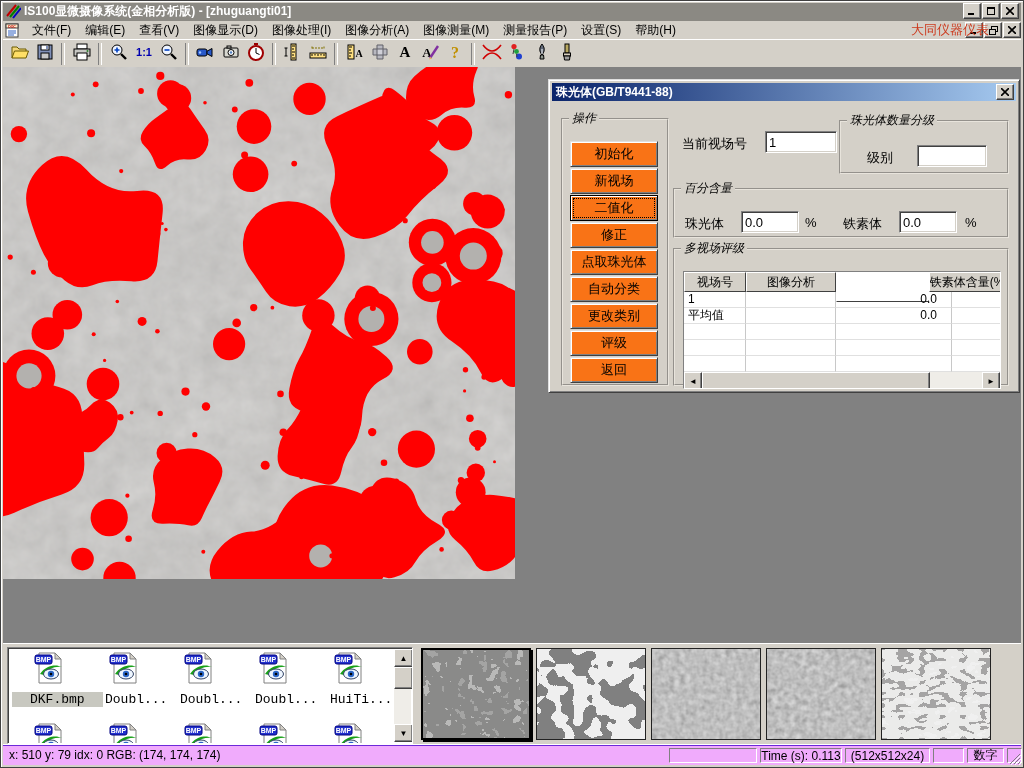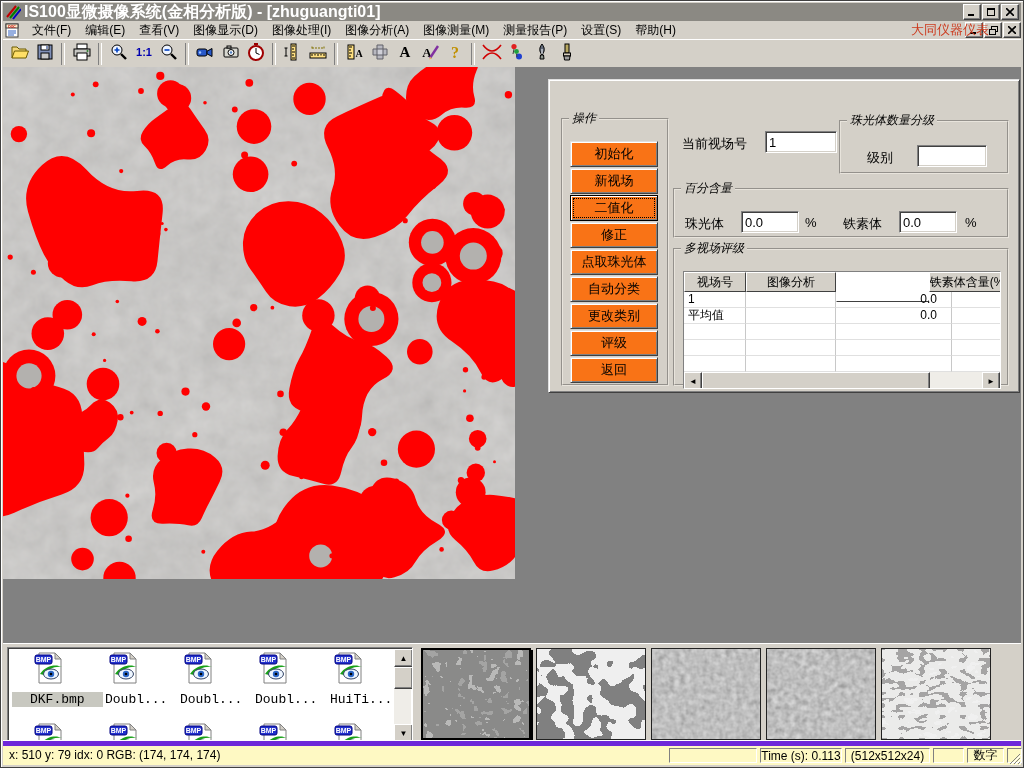--- a/index.html
+++ b/index.html
@@ -1,20 +1,20 @@
 <!DOCTYPE html>
 <html><head>
 <meta charset="utf-8">
 <style>
   html,body{margin:0;padding:0;width:1024px;height:768px;overflow:hidden;
     font-family:"Liberation Sans","DejaVu Sans",sans-serif;-webkit-font-smoothing:none;}
   .window{position:absolute;inset:0;background:#d4d0c8;border:1px solid #404040;box-shadow:inset 1px 1px 0 #fff;}
   
   .titlebar{position:absolute;left:2px;top:2px;right:2px;height:18px;background:#8b8983;
-    display:flex;align-items:center;padding:0 2px;color:#fff;font-weight:bold;font-size:16px;white-space:nowrap;}
+    display:flex;align-items:flex-start;padding:0 2px;color:#fff;font-weight:bold;font-size:12px;white-space:nowrap;}
   .titlebar .app-icon{width:16px;height:16px;margin-right:3px;flex:0 0 auto;}
   .win-btn{width:16px;height:14px;background:#d4d0c8;border:1px solid;border-color:#fff #404040 #404040 #fff;
     box-shadow:inset -1px -1px 0 #808080;display:flex;align-items:center;justify-content:center;margin-left:1px;flex:0 0 auto;}
   .win-btn svg{display:block}
   .titlebar .spacer{flex:1}
   .watermark{position:absolute;right:34px;top:6px;color:#cc3a1e;font-size:13px;font-weight:normal;z-index:50;pointer-events:none;margin-top:14px;}
   
   .menubar{position:absolute;left:2px;top:20px;right:2px;height:18px;background:#d4d0c8;display:flex;align-items:center;font-size:12px;color:#000;}
   .doc-icon{width:16px;height:15px;margin:0 4px 0 2px;flex:0 0 auto;}
   .menu-item{padding:1px 7px;cursor:default;}
@@ -70,22 +70,22 @@
   .file-item .fname{font-family:"Liberation Mono","DejaVu Sans Mono",monospace;font-size:13px;display:inline-block;padding:0 18px;white-space:nowrap;}
   .file-item.selected .fname{background:#c8c8c0;}
   .vscroll{position:absolute;right:1px;top:1px;bottom:1px;width:17px;background:#efede8;}
   .vscroll .sb-btn{width:17px;}
   .sb-thumb-v{width:17px;height:20px;background:#d4d0c8;border:1px solid;border-color:#fff #404040 #404040 #fff;box-shadow:inset -1px -1px 0 #808080;}
   .thumbs{position:absolute;left:418px;top:4px;display:flex;gap:5px;}
   .thumb{width:110px;height:92px;border:1px solid #222;box-sizing:border-box;}
   .thumb.selected{border:2px solid #000;box-shadow:2px 2px 0 #000;}
   .thumb svg{display:block;width:100%;height:100%;}
   
-  .statusbar{position:absolute;left:2px;right:2px;bottom:2px;height:19px;background:#fef9c3;
-    border-top:5px solid #6d28d9;box-shadow:0 -1px 0 #fff;font-size:12px;}
+  .statusbar{position:absolute;left:2px;right:2px;bottom:2px;height:19px;background:#f0abfc;
+    border-top:1px solid #6d28d9;box-shadow:0 -1px 0 #fff;font-size:12px;}
   .st-text{position:absolute;left:6px;top:2px;color:#000;}
   .st-pane{position:absolute;top:2px;height:15px;border:1px solid;border-color:#808080 #fff #fff #808080;
     font-size:12px;display:flex;align-items:center;justify-content:center;white-space:nowrap;box-sizing:border-box;}
   .grip{position:absolute;right:0;bottom:0;width:14px;height:14px;}
 </style>
 </head>
 <body>
 
 <div class="window">
 
@@ -465,20 +465,29 @@
           <circle cx="231.8" cy="42.5" r="2.9"></circle>
           <circle cx="381.0" cy="395.7" r="3.3"></circle>
           <circle cx="30.5" cy="322.6" r="2.6"></circle>
           <circle cx="128.7" cy="345.6" r="1.9"></circle>
           <circle cx="69.8" cy="27.5" r="2.0"></circle>
           <circle cx="182.5" cy="324.6" r="4.1"></circle>
         </g>
     </svg>
 
     <div class="dialog">
+      <div class="dlg-title">
+        <span>珠光体(GB/T9441-88)</span>
+        <span class="spacer"></span>
+        <div class="win-btn" style="margin-right:2px;">
+            <svg width="8" height="8" viewBox="0 0 8 8">
+              <path d="M0 0 L8 8 M8 0 L0 8" stroke="#000" stroke-width="1.6"></path>
+            </svg>
+          </div>
+      </div>
 
       <fieldset class="grp-ops">
         <legend>操作</legend>
         <div id="op-buttons">
             <div class="op-btn" style="top: 14px;">初始化</div>
             <div class="op-btn" style="top: 41px;">新视场</div>
             <div class="op-btn focused" style="top: 68px;">二值化</div>
             <div class="op-btn" style="top: 95px;">修正</div>
             <div class="op-btn" style="top: 122px;">点取珠光体</div>
             <div class="op-btn" style="top: 149px;">自动分类</div>

